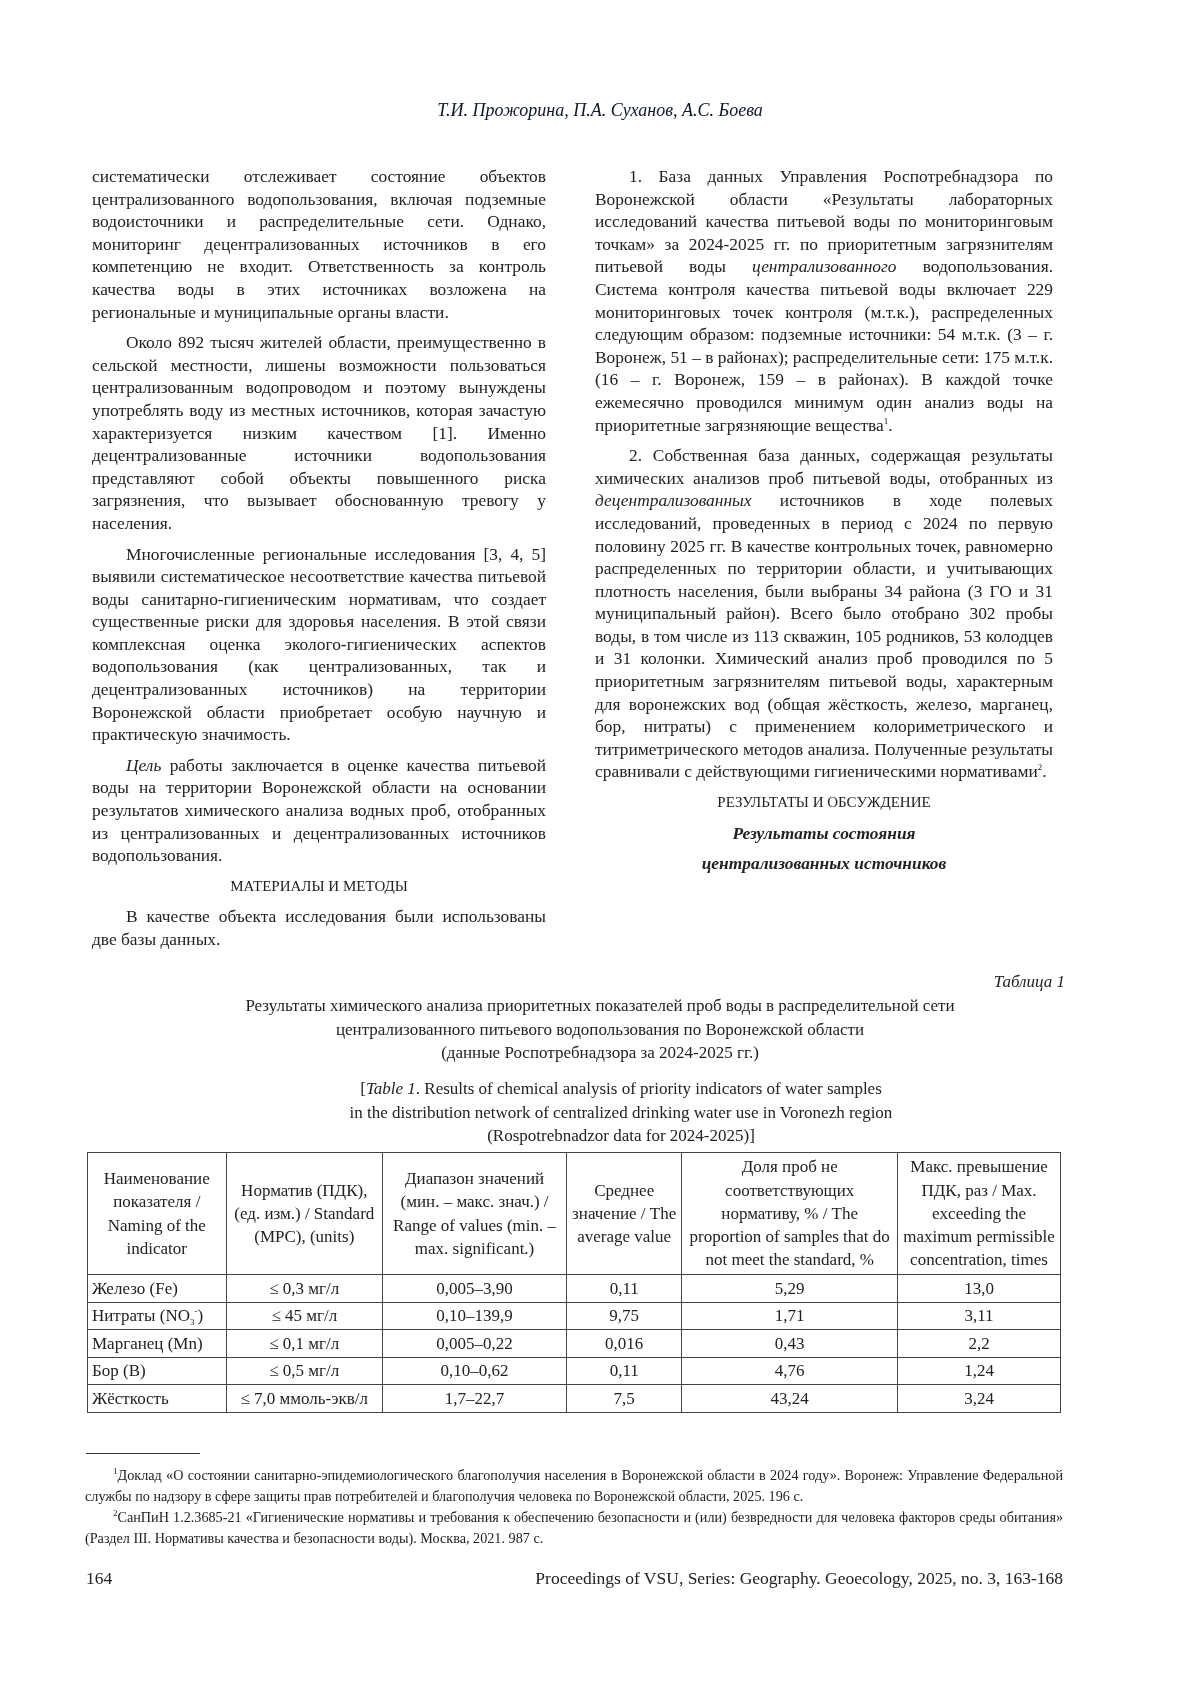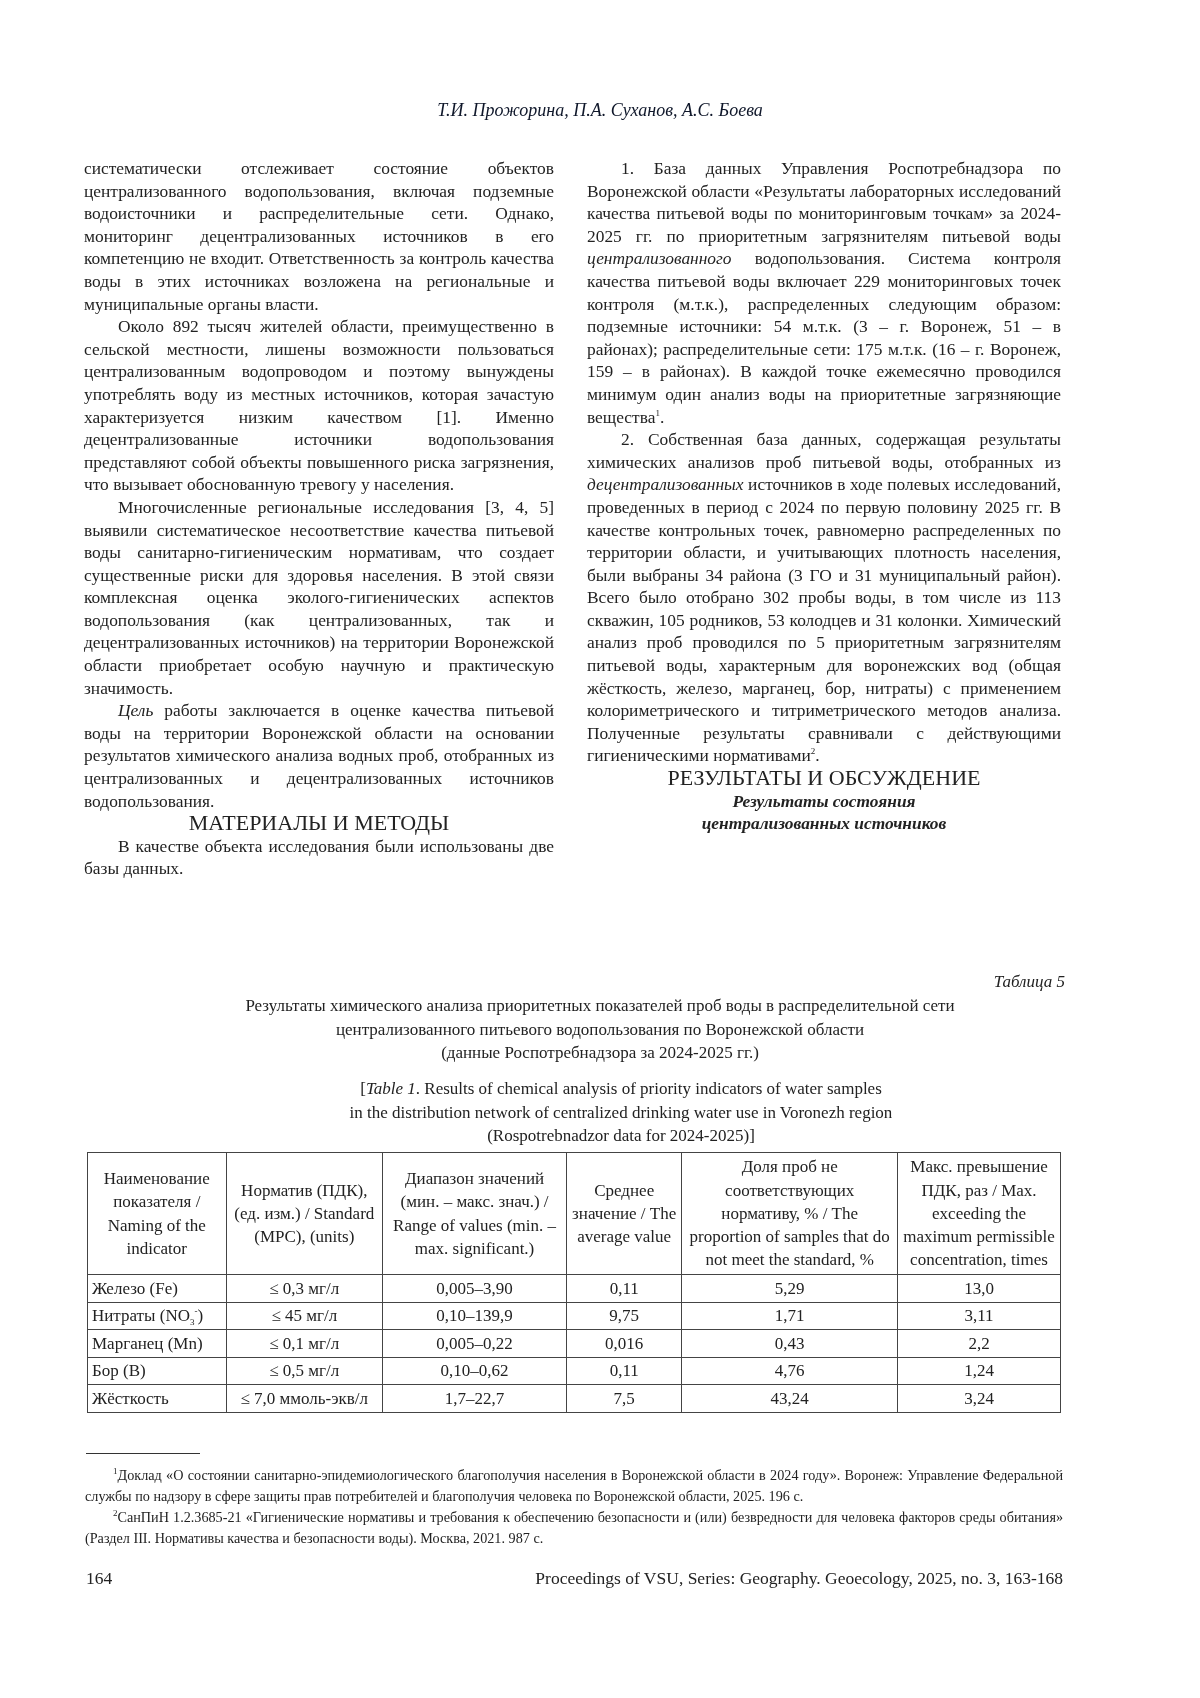--- a/index.html
+++ b/index.html
@@ -11,23 +11,23 @@
   .running-head {
     position: absolute; top: 100px; left: 0; width: 1200px; text-align: center;
     font-style: italic; font-size: 18px; color: #0f172a;
   }
   .col {
     position: absolute; top: 157px; width: 470px;
     font-size: 17.4px; line-height: 22.6px; text-align: justify;
   }
   .col.left { left: 84px; }
   .col.right { left: 587px; width: 474px; }
-  .col p { margin: 0; text-indent: 0; }
+  .col p { margin: 8px; text-indent: 0; }
   .col p.ind { text-indent: 34px; }
-  .sect-head { text-align: center; font-size: 22px; margin: 0; }
+  .sect-head { text-align: center; font-size: 15px; margin: 0; }
   .sub-head { text-align: center; font-style: italic; font-weight: bold; margin: 0; }
   .tbl-label {
     position: absolute; top: 972px; right: 135px; font-style: italic; font-size: 17px;
   }
   .tbl-caption {
     position: absolute; top: 994px; left: 0; width: 1200px; text-align: center;
     font-size: 17px; line-height: 23.5px;
   }
   .tbl-caption-en {
     position: absolute; top: 1077px; left: 0; width: 1200px; text-align: center;
@@ -71,21 +71,21 @@
 </div>
 
 <div class="col right">
   <p class="ind"><span>1. База данных Управления Роспотребнадзора по Воронежской области «Результаты лабораторных исследований качества питьевой воды по мониторинговым точкам» за 2024-2025 гг. по приоритетным загрязнителям питьевой воды </span><i>централизованного</i><span> водопользования. Система контроля качества питьевой воды включает 229 мониторинговых точек контроля (м.т.к.), распределенных следующим образом: подземные источники: 54 м.т.к. (3 – г. Воронеж, 51 – в районах); распределительные сети: 175 м.т.к. (16 – г. Воронеж, 159 – в районах). В каждой точке ежемесячно проводился минимум один анализ воды на приоритетные загрязняющие вещества</span><sup>1</sup><span>.</span></p>
   <p class="ind"><span>2. Собственная база данных, содержащая результаты химических анализов проб питьевой воды, отобранных из </span><i>децентрализованных</i><span> источников в ходе полевых исследований, проведенных в период с 2024 по первую половину 2025 гг. В качестве контрольных точек, равномерно распределенных по территории области, и учитывающих плотность населения, были выбраны 34 района (3 ГО и 31 муниципальный район). Всего было отобрано 302 пробы воды, в том числе из 113 скважин, 105 родников, 53 колодцев и 31 колонки. Химический анализ проб проводился по 5 приоритетным загрязнителям питьевой воды, характерным для воронежских вод (общая жёсткость, железо, марганец, бор, нитраты) с применением колориметрического и титриметрического методов анализа. Полученные результаты сравнивали с действующими гигиеническими нормативами</span><sup>2</sup><span>.</span></p>
   <p class="sect-head">РЕЗУЛЬТАТЫ И ОБСУЖДЕНИЕ</p>
   <p class="sub-head">Результаты состояния</p>
   <p class="sub-head">централизованных источников</p>
 </div>
 
-<div class="tbl-label">Таблица 5</div>
+<div class="tbl-label">Таблица 1</div>
 <div class="tbl-caption">
   <div>Результаты химического анализа приоритетных показателей проб воды в распределительной сети</div>
   <div>централизованного питьевого водопользования по Воронежской области</div>
   <div>(данные Роспотребнадзора за 2024-2025 гг.)</div>
 </div>
 <div class="tbl-caption-en">
   <div><span>[</span><i>Table 1</i><span>. Results of chemical analysis of priority indicators of water samples</span></div>
   <div>in the distribution network of centralized drinking water use in Voronezh region</div>
   <div>(Rospotrebnadzor data for 2024-2025)]</div>
 </div>

